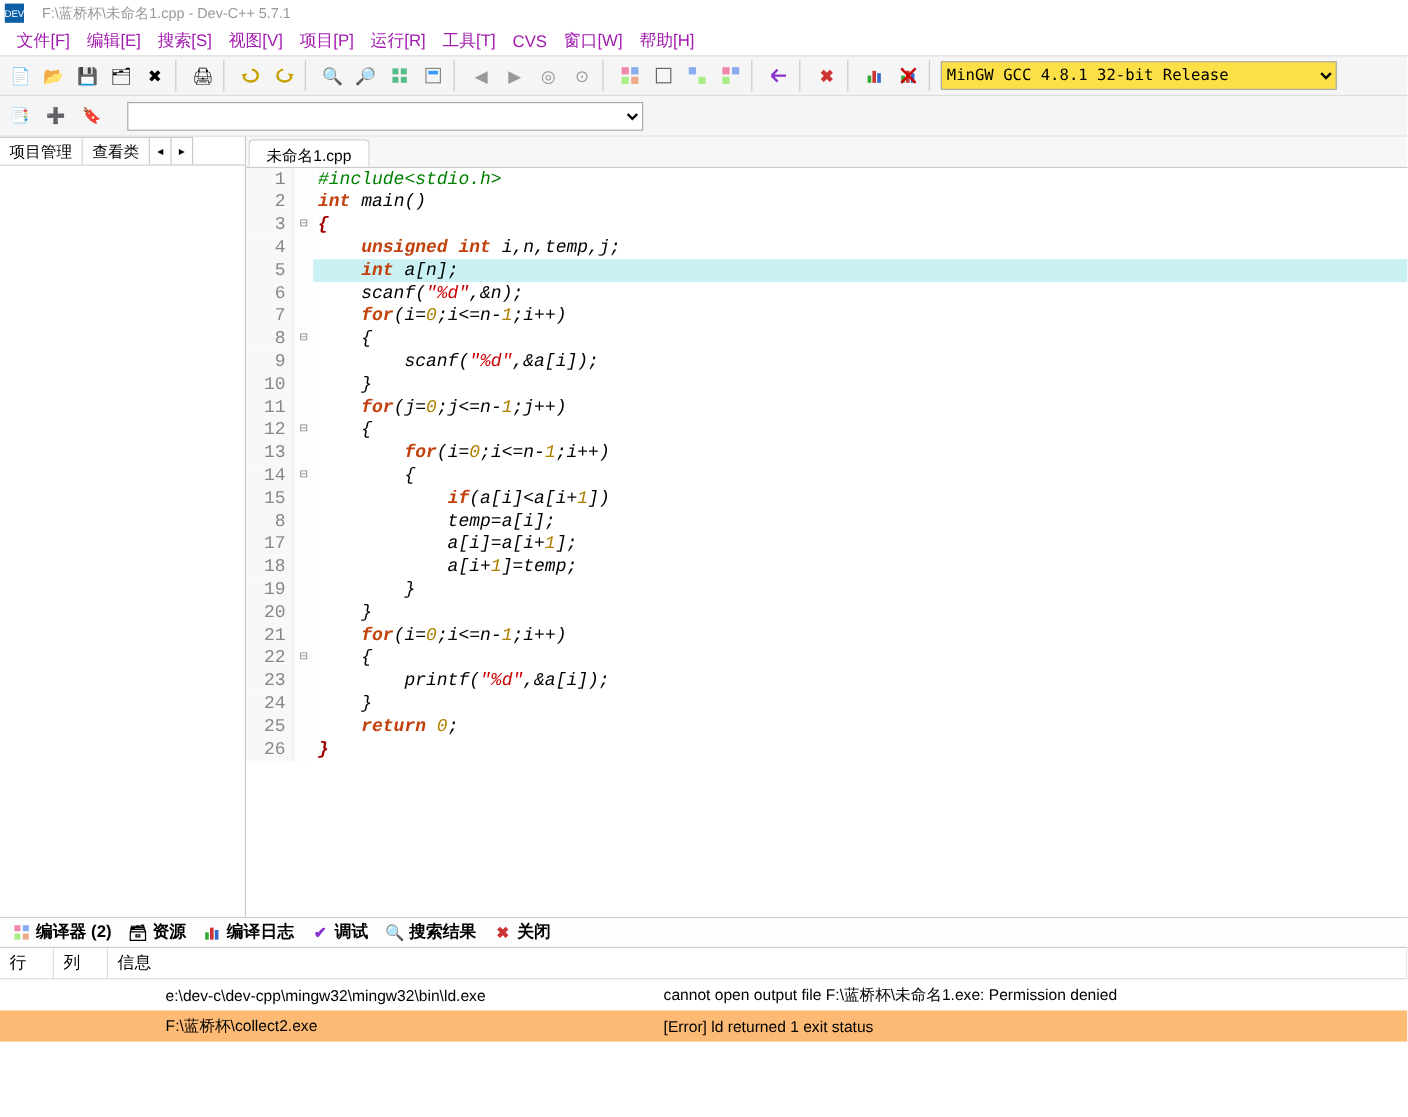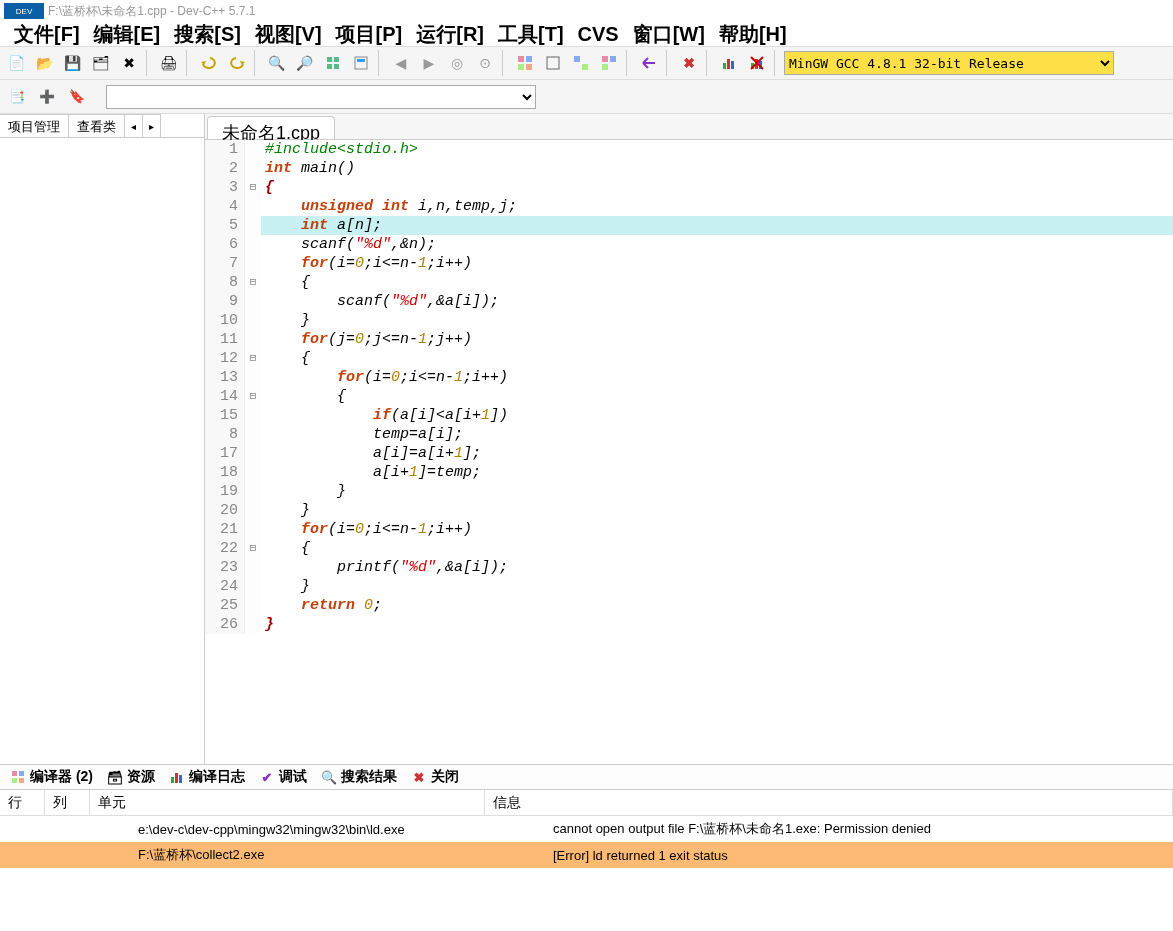--- a/index.html
+++ b/index.html
@@ -1,36 +1,36 @@
 <!DOCTYPE html>
 <html><head>
 <meta charset="utf-8">
 <style>
 * { box-sizing: border-box; margin: 0; padding: 0; }
 body { font-family: "Microsoft YaHei", "SimSun", sans-serif; font-size: 13px; background: #fff; overflow: hidden; width: 1173px; height: 931px; }
 .titlebar { height: 22px; display: flex; align-items: center; padding: 0 4px; background: #fff; color: #999; font-size: 12px; }
-.titlebar .icon-box { width: 40px; height: 16px; background: #0b5fa5; margin-right: 4px; color:#fff; font-size:8px; display:flex; align-items:center; justify-content:center; }
+.titlebar .icon-box { width: 16px; height: 16px; background: #0b5fa5; margin-right: 15px; color:#fff; font-size:8px; display:flex; align-items:center; justify-content:center; }
 .menubar { height: 24px; display: flex; align-items: center; padding: 0 8px; gap: 2px; background: #fff; }
-.menubar span { padding: 2px 6px; color: #000000; font-size: 20px; cursor: default; font-weight: bold; }
+.menubar span { padding: 2px 6px; color: #a21caf; font-size: 14px; cursor: default; }
 .toolbar { height: 34px; display: flex; align-items: center; padding: 2px 4px; background: #f5f5f5; border-top: 1px solid #ddd; border-bottom: 1px solid #ddd; gap: 2px; }
 .toolbar .sep { width: 6px; height: 26px; border-left: 1px solid #ccc; margin: 0 2px; }
 .toolbar .tbtn { width: 26px; height: 26px; display: flex; align-items: center; justify-content: center; background: #f5f5f5; border: 1px solid transparent; cursor: pointer; font-size: 14px; }
 .toolbar select.combo { height: 24px; font-family: monospace; font-size: 13px; background: #fde047; border: 1px solid #aaa; }
 .toolbar2 { height: 34px; display: flex; align-items: center; padding: 2px 4px; background: #f5f5f5; border-bottom: 1px solid #ddd; gap: 4px; }
 .toolbar2 .tbtn { width: 26px; height: 26px; display:flex; align-items:center; justify-content:center; cursor:pointer; }
 .toolbar2 select { height: 24px; background: #fff; border: 1px solid #aaa; font-size: 13px; }
 .main { display: flex; height: 650px; }
 .sidebar { width: 205px; border-right: 1px solid #ccc; background: #fff; }
 .sidebar .tabs { display: flex; height: 24px; border-bottom: 1px solid #ccc; }
 .sidebar .tabs .tab { padding: 3px 8px; font-size: 13px; border-right: 1px solid #ccc; background:#fdfdfd; border-top:1px solid #ccc; }
 .sidebar .tabs .tab.active { background: #fff; }
 .sidebar .tabs .navbtn { width: 18px; display:flex; align-items:center; justify-content:center; border-right:1px solid #ccc; border-top:1px solid #ccc; font-size:10px; cursor:pointer;}
 .editor { flex: 1; display: flex; flex-direction: column; background: #fff; }
 .editor-tabs { height: 26px; display: flex; border-bottom: 1px solid #ccc; background: #f7f7f7; }
-.editor-tabs .tab { padding: 4px 14px; background: #fff; border: 1px solid #ccc; border-bottom: none; border-radius: 4px 4px 0 0; font-size: 18px; margin-top:2px; margin-left:2px; }
+.editor-tabs .tab { padding: 4px 14px; background: #fff; border: 1px solid #ccc; border-bottom: none; border-radius: 4px 4px 0 0; font-size: 13px; margin-top:2px; margin-left:2px; }
 .code-area { flex: 1; overflow: auto; background: #fff; font-family: Consolas, "Courier New", monospace; font-size: 15px; }
 .code-line { display: flex; height: 19px; line-height: 19px; white-space: pre; }
 .gutter-num { width: 40px; text-align: right; padding-right: 6px; color: #888; background: #f8f8f8; border-right: 1px solid #eee; }
 .gutter-fold { width: 16px; text-align: center; color: #888; background: #fdfdfd; font-size:11px; cursor:pointer; }
 .code-text { flex: 1; padding-left: 4px; font-style: italic; }
 .hl-line .code-text { background: #c9f0f3; }
 .kw { color: #c2410c; font-weight: bold; }
 .pp { color: #008000; }
 .str { color: #cc0000; }
 .num { color: #b08000; }
@@ -263,21 +263,20 @@
   <div class="btab">
       <span class="bicon" style="color:#c33">✖</span>
       <span>关闭</span>
     </div>
 </div>
 
 <div class="error-panel">
   <div class="error-header">
     <div class="col-line">行</div>
     <div class="col-col">列</div>
-    <div class="col-unit">单元</div>
     <div class="col-msg">信息</div>
   </div>
   <div id="error-rows">
       <div class="err-row">
         <div class="col-line"></div>
         <div class="col-col"></div>
         <div class="col-unit">e:\dev-c\dev-cpp\mingw32\mingw32\bin\ld.exe</div>
         <div class="col-msg">cannot open output file F:\蓝桥杯\未命名1.exe: Permission denied</div>
       </div>
       <div class="err-row sel">

